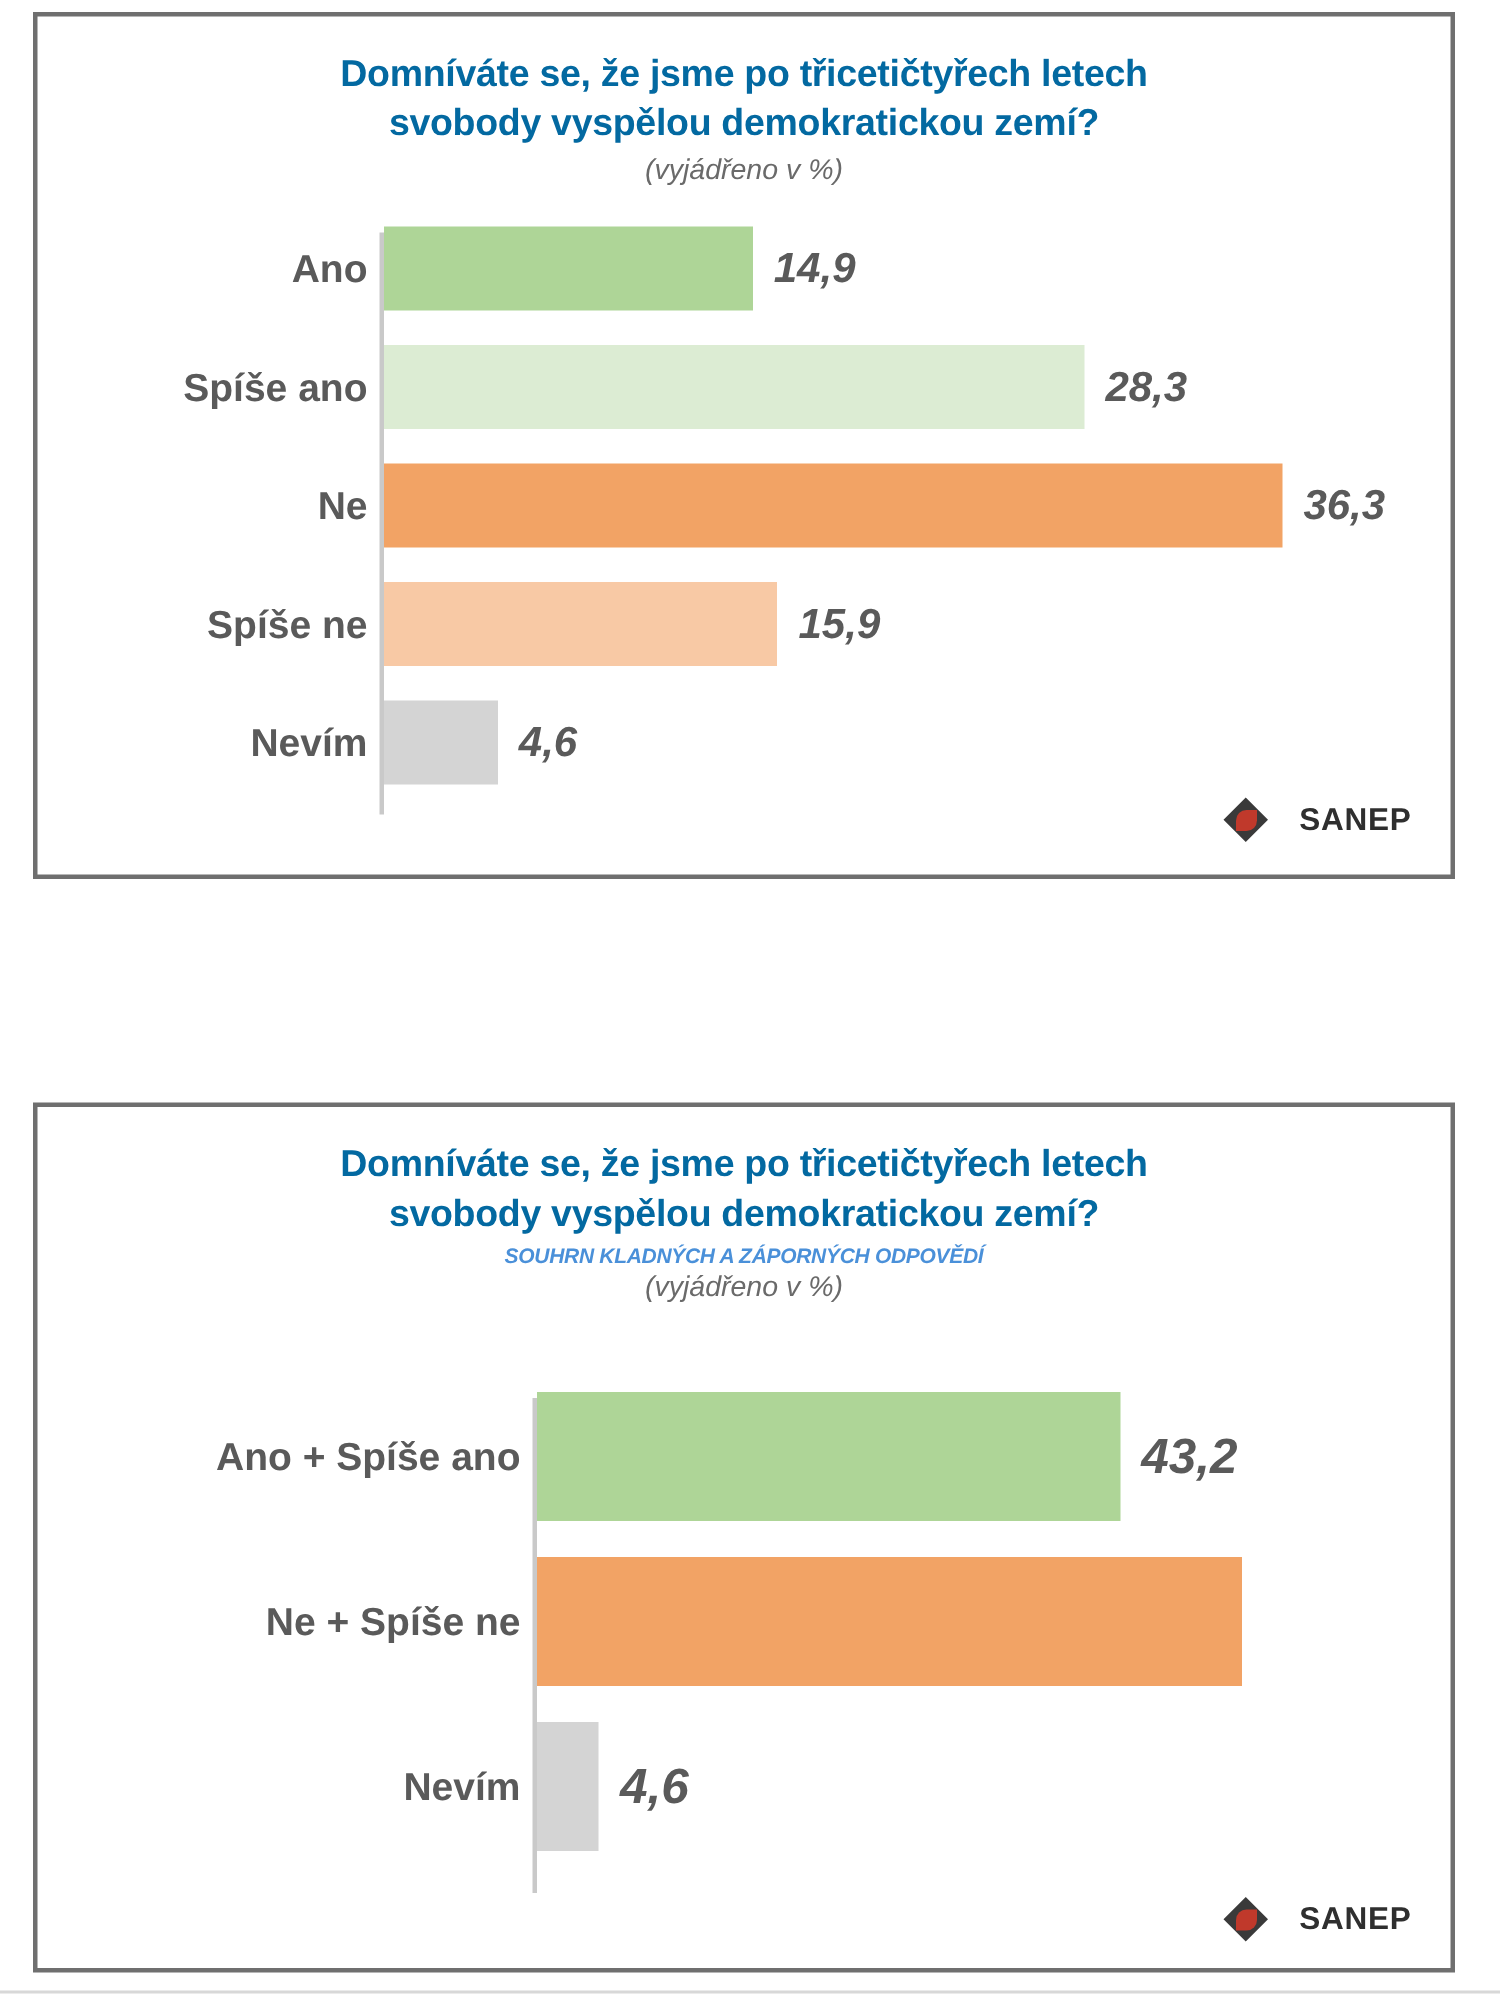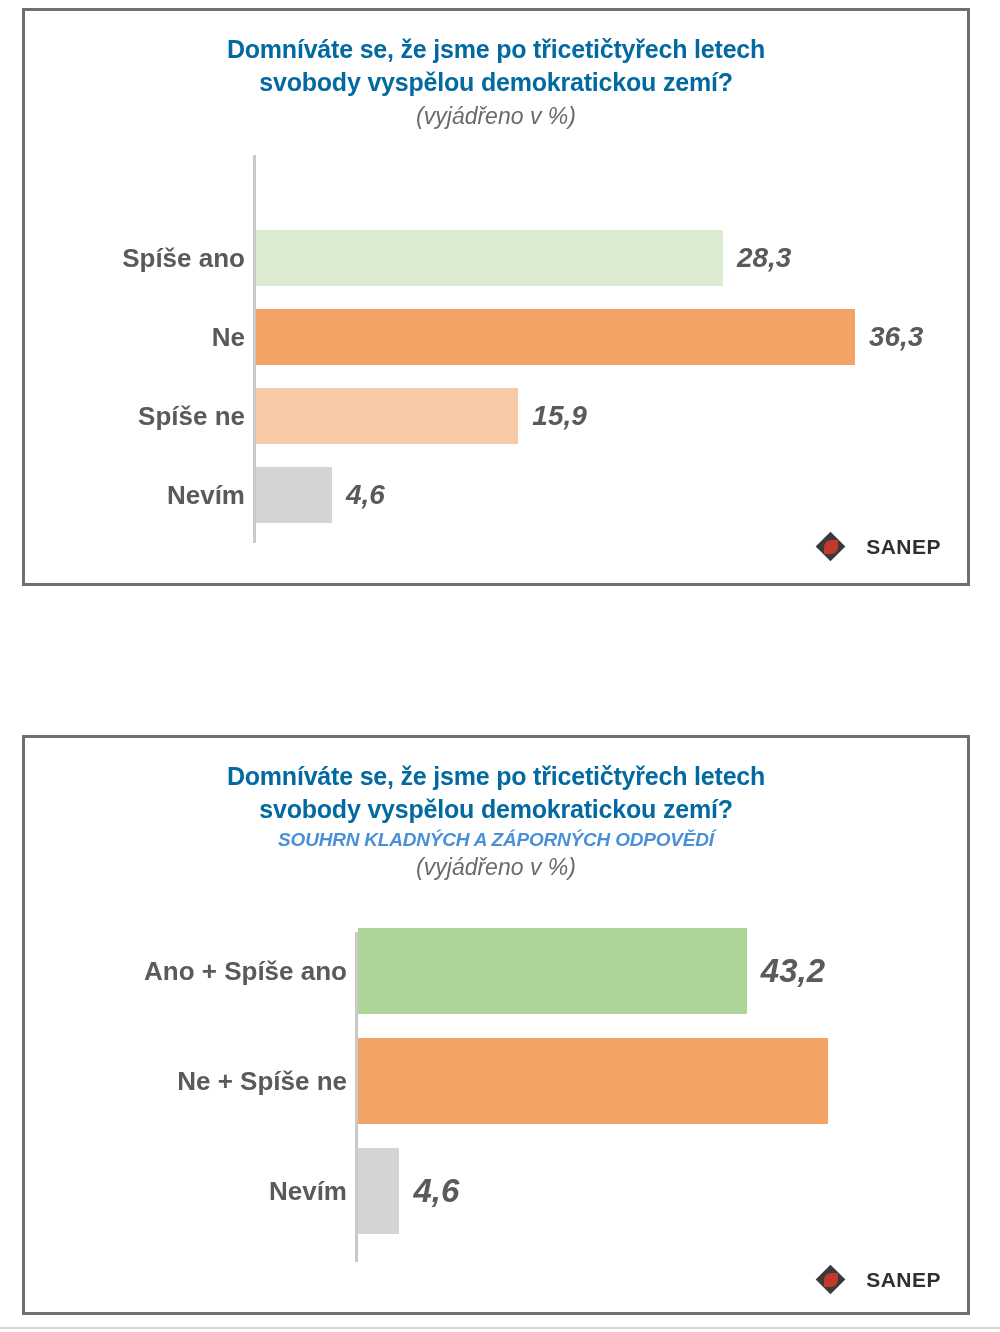--- a/index.html
+++ b/index.html
@@ -42,29 +42,29 @@
     padding-top: 22px;
   }
   .title-line {
     font-size: 25px;
     font-weight: bold;
     color: #0369a1;
     line-height: 1.33;
     letter-spacing: -0.2px;
   }
   .subtitle-blue {
-    font-size: 19px;
+    font-size: 14px;
     font-weight: bold;
     font-style: italic;
     color: #4a90d9;
     letter-spacing: -0.2px;
     margin-top: 2px;
   }
   .subtitle-unit {
-    font-size: 23px;
+    font-size: 19px;
     font-style: italic;
     color: #6a6a6a;
     margin-top: 3px;
   }
 
   
   .plot {
     position: absolute;
     left: 0;
     right: 0;
@@ -183,20 +183,25 @@
 <div class="chart-card" id="card-1">
   <div class="titles">
     <div class="title-line">Domníváte se, že jsme po třicetičtyřech letech</div>
     <div class="title-line">svobody vyspělou demokratickou zemí?</div>
     <div class="subtitle-unit">(vyjádřeno v %)</div>
   </div>
 
   <div class="plot">
     <div class="axis-line"></div>
 
+    <div class="row" style="top:0px;">
+      <div class="row-label">Ano</div>
+      <div class="bar" style="width: 245.85px; background: rgb(174, 213, 151);"></div>
+      <div class="bar-value" style="left: 490.85px;">14,9</div>
+    </div>
 
     <div class="row" style="top:79px;">
       <div class="row-label">Spíše ano</div>
       <div class="bar" style="width: 466.95px; background: rgb(220, 236, 211);"></div>
       <div class="bar-value" style="left: 711.95px;">28,3</div>
     </div>
 
     <div class="row" style="top:158px;">
       <div class="row-label">Ne</div>
       <div class="bar" style="width: 598.95px; background: rgb(242, 163, 101);"></div>

